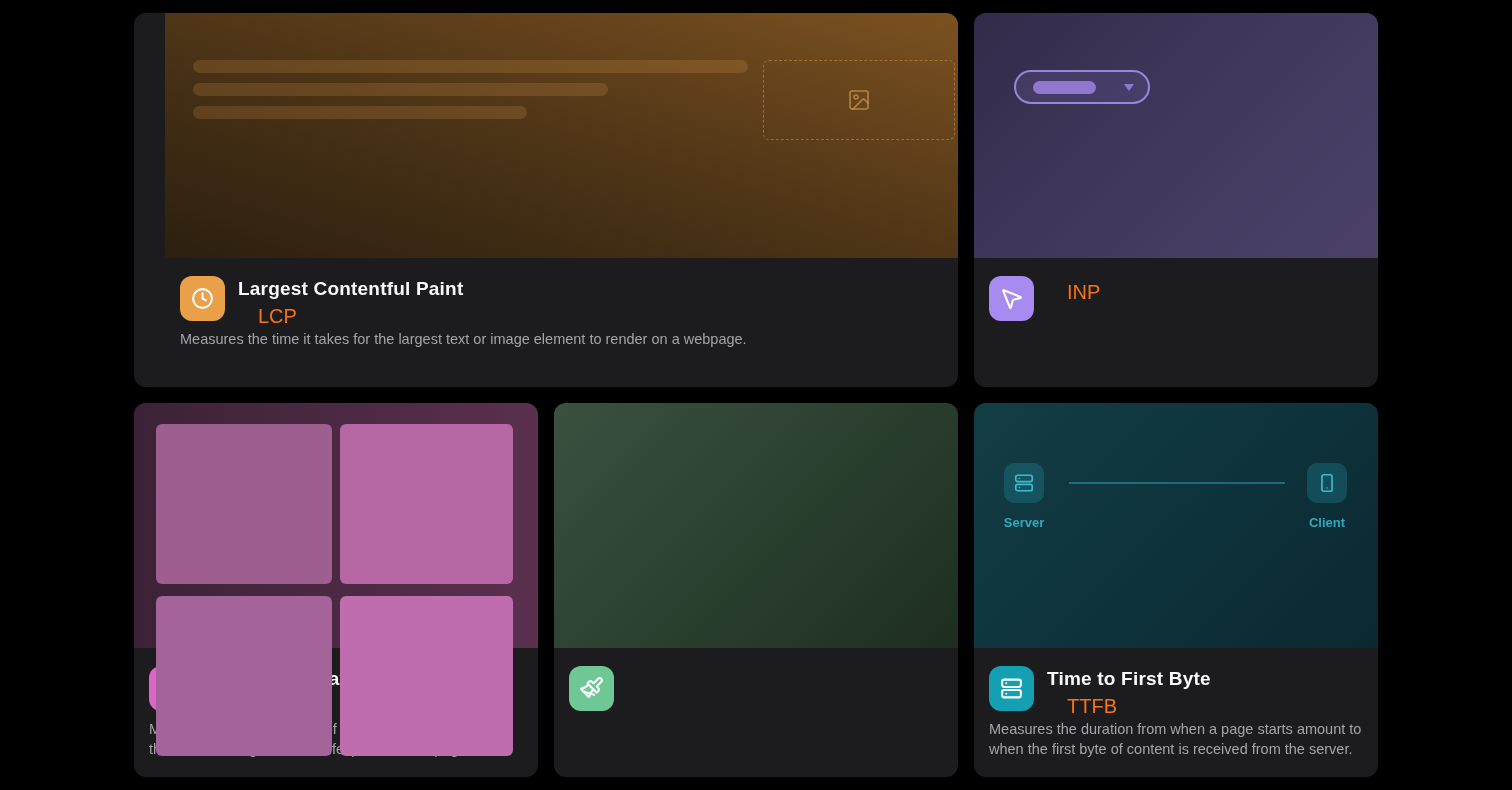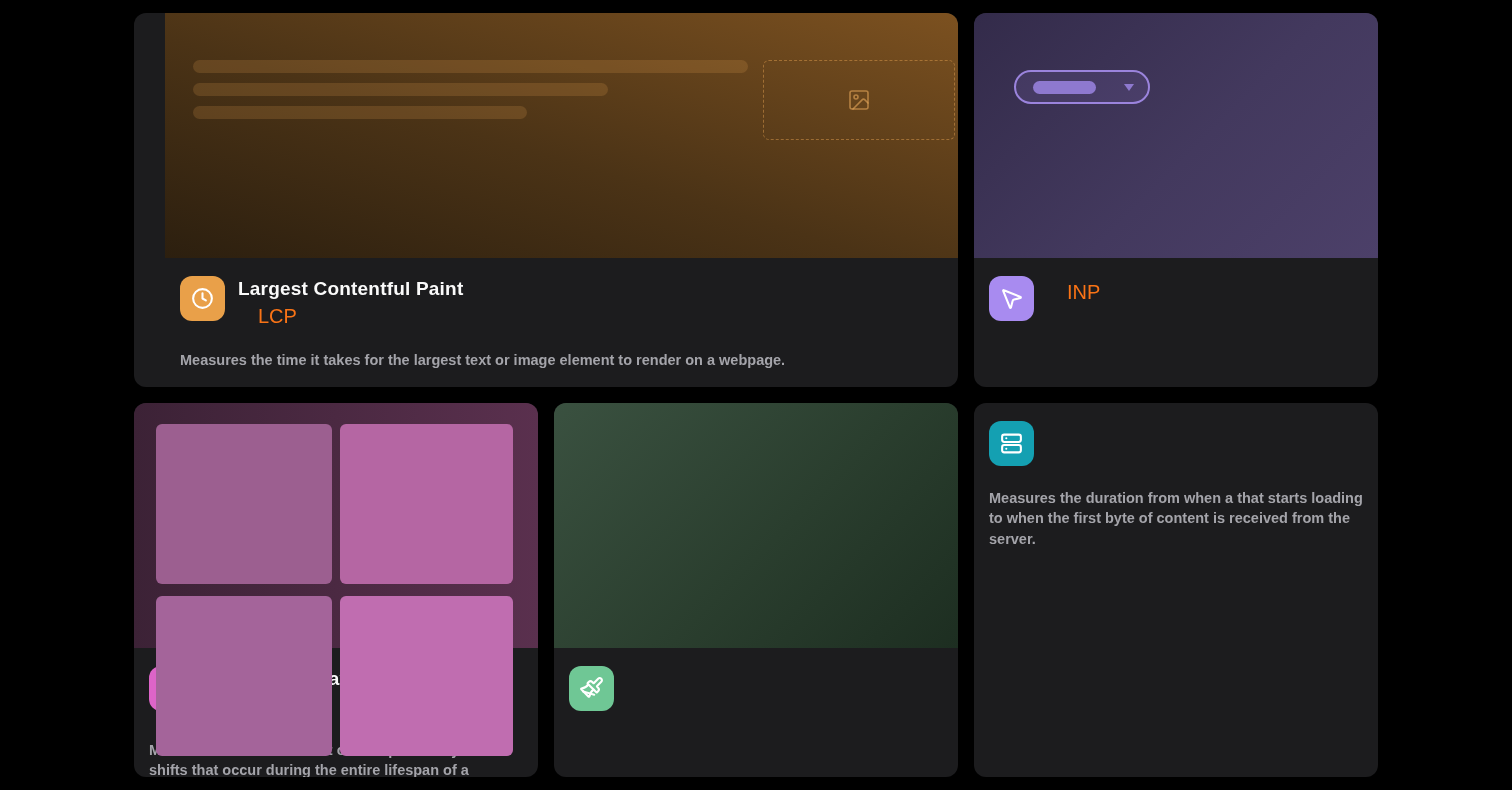--- a/index.html
+++ b/index.html
@@ -19,21 +19,21 @@
   .card.span2 { grid-column:1 / span 2;padding-left:31px; }
   .visual { height:245px; position:relative; flex:none; }
   .footer { flex:1; padding:18px 15px 0 15px; }
   .head { display:flex; gap:13px; align-items:flex-start; }
   .badge { width:45px; height:45px; border-radius:12px; flex:none;
            display:flex; align-items:center; justify-content:center; }
   .badge svg { width:25px; height:25px; stroke:#fff; stroke-width:2;
                fill:none; stroke-linecap:round; stroke-linejoin:round; }
   .title { font-size:19px; font-weight:700; color:#fafafa; letter-spacing:.2px; padding-top:2px; }
   .abbr { font-size:20px; color:#f97316; margin-top:5px;margin-left:20px; }
-  .desc { font-size:14.5px; color:#a4a4aa; margin-top:22px; line-height:1.4;font-weight:bold; }
+  .desc { font-size:14.5px; color:#a4a4aa; margin-top:1px; line-height:1.4; }
 
   
   .v-lcp { background:linear-gradient(to top right,#2c1f0f 0%,#4b3316 45%,#7c5120 100%); }
   .skel { position:absolute; left:28px; top:47px; display:flex; flex-direction:column; gap:10px; }
   .skel .bar { height:13px; border-radius:7px; background:rgba(255,178,92,.16); }
   .skel .b1 { width:555px; } .skel .b2 { width:415px; } .skel .b3 { width:334px; }
   .imgbox { position:absolute; left:598px; top:47px; width:192px; height:80px;
             border:1.5px dashed rgba(226,160,80,.48); border-radius:6px;
             display:flex; align-items:center; justify-content:center; }
   .imgbox svg { width:24px; height:24px; stroke:rgba(233,170,92,.6); stroke-width:1.6;
@@ -169,28 +169,55 @@
             <path d="m14.622 17.897-10.68-2.913"></path>
             <path d="M18.376 2.622a1 1 0 1 1 3.002 3.002L17.36 9.643a.5.5 0 0 0 0 .707l.944.944a2.41 2.41 0 0 1 0 3.408l-.944.944a.5.5 0 0 1-.707 0L8.354 7.348a.5.5 0 0 1 0-.707l.944-.944a2.41 2.41 0 0 1 3.408 0l.944.944a.5.5 0 0 0 .707 0z"></path>
             <path d="M9 8c-1.804 2.71-3.97 3.46-6.583 3.948a.507.507 0 0 0-.254.852l7.037 7.037a.507.507 0 0 0 .852-.254C10.54 16.97 11.29 14.804 14 13"></path>
           </svg>
         </div>
       </div>
     </div>
   </div>
 
   <div class="card">
-    <div class="footer">
-      <div class="head">
-        <div class="badge" style="background: rgb(20, 160, 178);">
+    <div class="visual v-ttfb">
+      <div class="node node-server">
+        <div class="nbox">
           <svg viewBox="0 0 24 24">
             <rect x="3" y="3.5" width="18" height="7" rx="2"></rect>
             <rect x="3" y="13.5" width="18" height="7" rx="2"></rect>
             <path d="M7 7h.01"></path>
               <path d="M7 17h.01"></path>
           </svg>
         </div>
-      </div>
-      <div class="desc">Measures the duration from when a that starts loading to when the first byte of content is received from the server.</div>
+        <div class="nlabel">Server</div>
+      </div>
+      <div class="conn"></div>
+      <div class="node node-client">
+        <div class="nbox">
+          <svg viewBox="0 0 24 24">
+            <rect x="6.5" y="3" width="11" height="18" rx="2"></rect>
+            <path d="M12 17.5h.01"></path>
+          </svg>
+        </div>
+        <div class="nlabel">Client</div>
+      </div>
+    </div>
+    <div class="footer">
+      <div class="head">
+        <div class="badge" style="background: rgb(20, 160, 178);">
+          <svg viewBox="0 0 24 24">
+            <rect x="3" y="3.5" width="18" height="7" rx="2"></rect>
+            <rect x="3" y="13.5" width="18" height="7" rx="2"></rect>
+            <path d="M7 7h.01"></path>
+              <path d="M7 17h.01"></path>
+          </svg>
+        </div>
+        <div>
+          <div class="title">Time to First Byte</div>
+          <div class="abbr">TTFB</div>
+        </div>
+      </div>
+      <div class="desc">Measures the duration from when a page starts amount to when the first byte of content is received from the server.</div>
     </div>
   </div>
 
 </div>
 
 </body></html>

